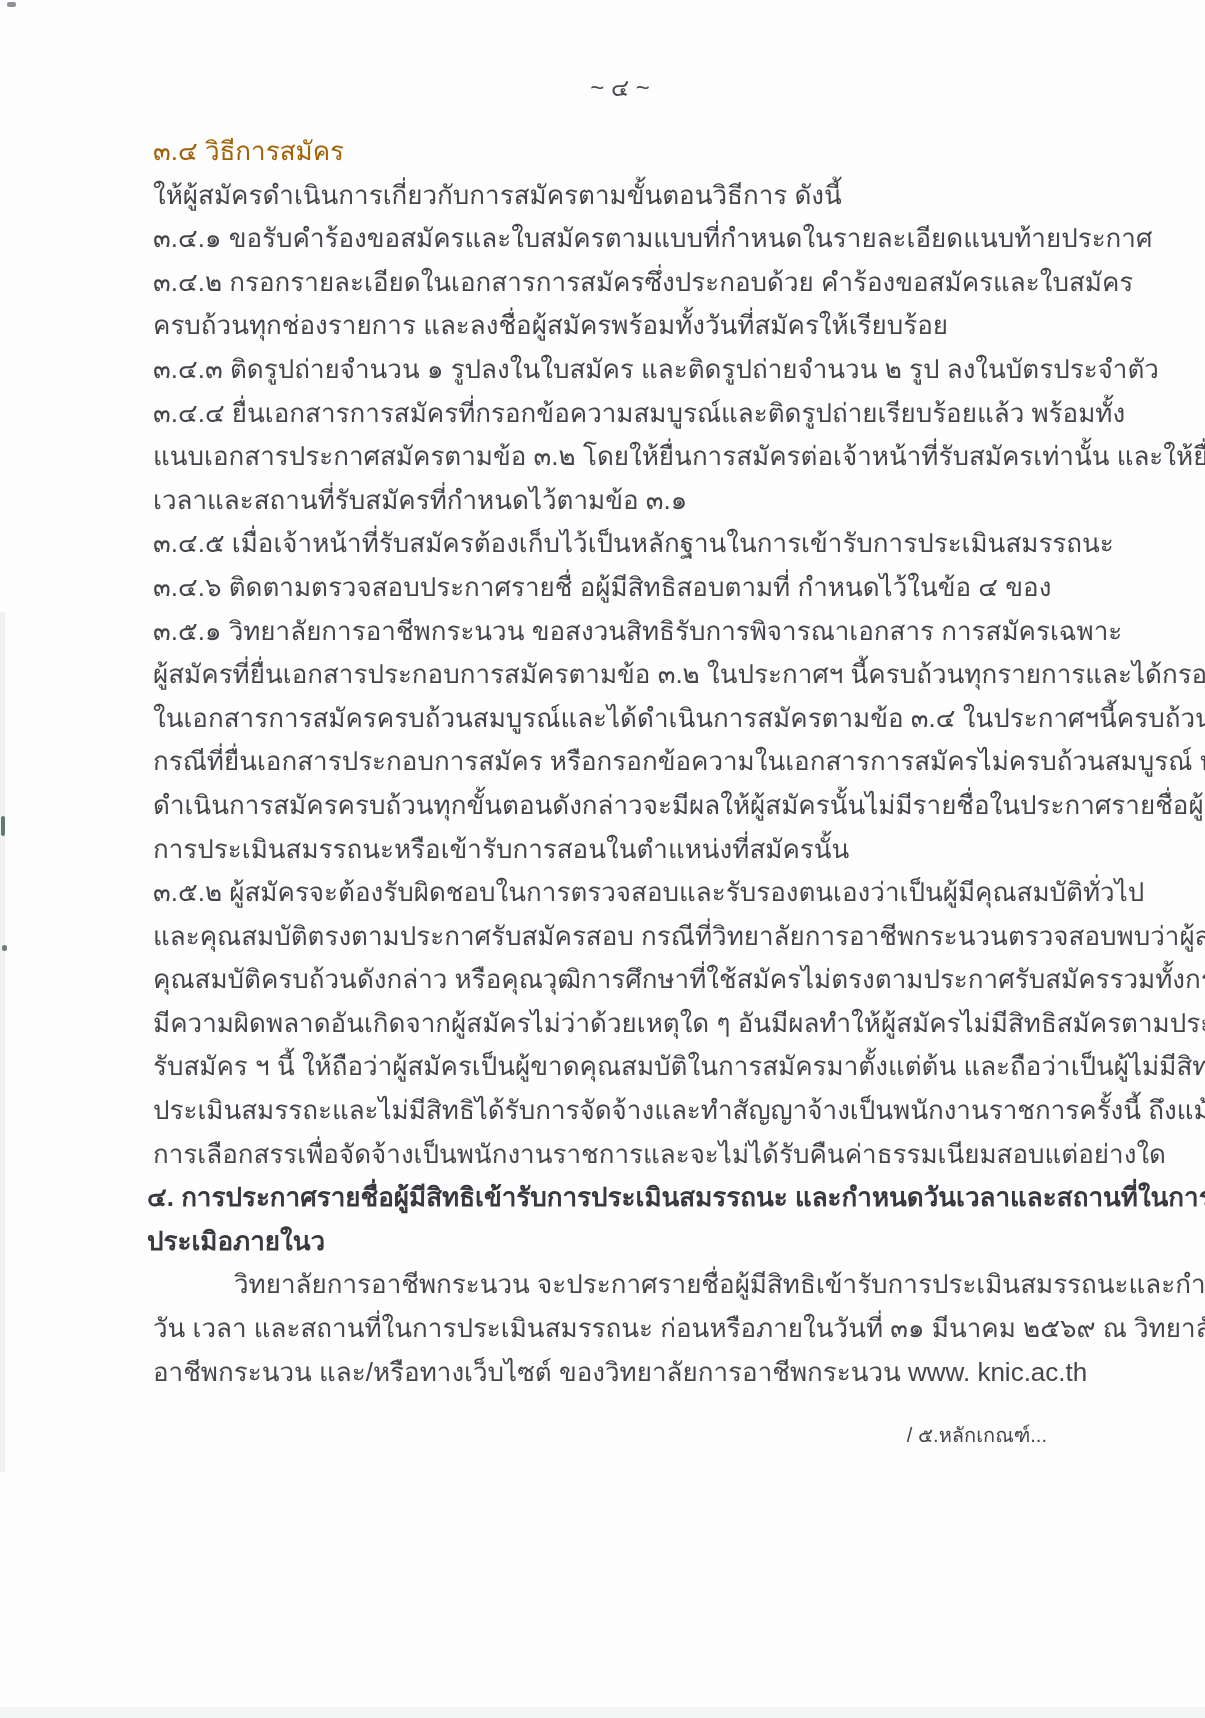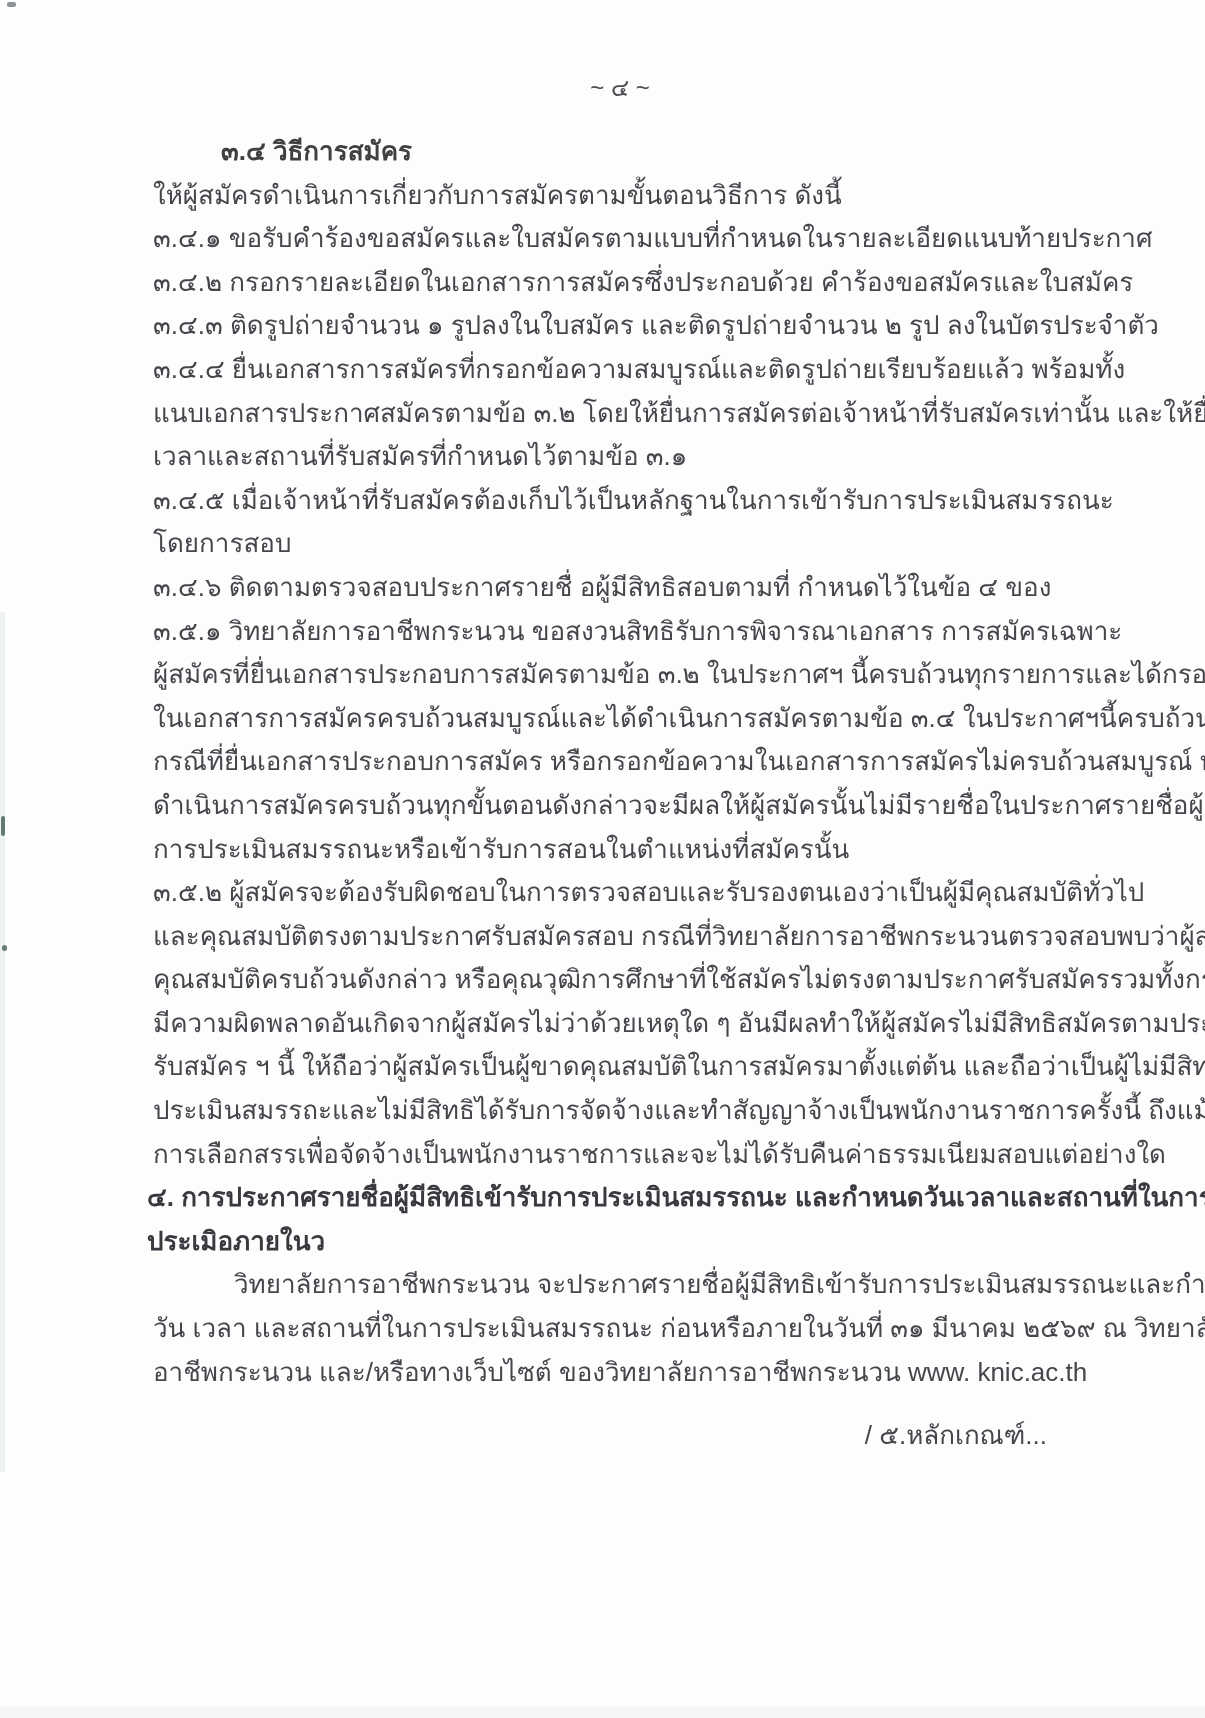--- a/index.html
+++ b/index.html
@@ -20,30 +20,30 @@
     line-height: 32px;
     color: #4c4d52;
   }
   #content {
     margin: 26px 0 0 153px;
     width: 976px;
     font-size: 26px;
     line-height: 43.6px;
   }
   .ln { white-space: nowrap; height: 43.6px; }
-  .h   { margin-left: 68px;  font-weight: bold; color: #404040; }
+  .h   {  font-weight: normal; color: #a16207; }
   .it  { }
   .p4  { margin-left: 81px;  }
   .h4  { margin-left: -6px;  font-weight: bold; color: #393a3f; }
   .cont { margin-left: 0; }
   .footer {
     margin-top: 20px;
     text-align: right;
     padding-right: 82px;
-    font-size: 26px;
+    font-size: 20px;
     color: #45464b;
   }
   
   .artifact-stripe {
     position: absolute; left: 0; top: 612px;
     width: 5px; height: 860px;
     background: #eef3f1;
   }
   .speck1 {
     position: absolute; left: 1px; top: 816px;
@@ -75,26 +75,26 @@
 <div class="speck3"></div>
 <div class="bottom-band"></div>
 
 <div class="pagenum">~ ๔ ~</div>
 
 <div id="content">
   <div class="ln h">๓.๔  วิธีการสมัคร</div>
   <div class="ln it">ให้ผู้สมัครดำเนินการเกี่ยวกับการสมัครตามขั้นตอนวิธีการ ดังนี้</div>
   <div class="ln it">๓.๔.๑  ขอรับคำร้องขอสมัครและใบสมัครตามแบบที่กำหนดในรายละเอียดแนบท้ายประกาศ</div>
   <div class="ln it">๓.๔.๒  กรอกรายละเอียดในเอกสารการสมัครซึ่งประกอบด้วย  คำร้องขอสมัครและใบสมัคร</div>
+  <div class="ln cont">ครบถ้วนทุกช่องรายการ  และลงชื่อผู้สมัครพร้อมทั้งวันที่สมัครให้เรียบร้อย</div>
   <div class="ln it">๓.๔.๓  ติดรูปถ่ายจำนวน ๑ รูปลงในใบสมัคร และติดรูปถ่ายจำนวน ๒ รูป ลงในบัตรประจำตัว</div>
   <div class="ln it">๓.๔.๔  ยื่นเอกสารการสมัครที่กรอกข้อความสมบูรณ์และติดรูปถ่ายเรียบร้อยแล้ว พร้อมทั้ง</div>
   <div class="ln cont">แนบเอกสารประกาศสมัครตามข้อ ๓.๒ โดยให้ยื่นการสมัครต่อเจ้าหน้าที่รับสมัครเท่านั้น และให้ยื่นภายในวัน</div>
   <div class="ln cont">เวลาและสถานที่รับสมัครที่กำหนดไว้ตามข้อ ๓.๑</div>
   <div class="ln it">๓.๔.๕  เมื่อเจ้าหน้าที่รับสมัครต้องเก็บไว้เป็นหลักฐานในการเข้ารับการประเมินสมรรถนะ</div>
-  <div class="ln cont">โดยการสอบ</div>
   <div class="ln it">๓.๔.๖  ติดตามตรวจสอบประกาศรายชื่ อผู้มีสิทธิสอบตามที่ กำหนดไว้ในข้อ ๔ ของ</div>
   <div class="ln it">๓.๕.๑  วิทยาลัยการอาชีพกระนวน ขอสงวนสิทธิรับการพิจารณาเอกสาร การสมัครเฉพาะ</div>
   <div class="ln cont">ผู้สมัครที่ยื่นเอกสารประกอบการสมัครตามข้อ ๓.๒  ในประกาศฯ นี้ครบถ้วนทุกรายการและได้กรอกข้อความ</div>
   <div class="ln cont">ในเอกสารการสมัครครบถ้วนสมบูรณ์และได้ดำเนินการสมัครตามข้อ  ๓.๔  ในประกาศฯนี้ครบถ้วนทุกขั้นตอน</div>
   <div class="ln cont">กรณีที่ยื่นเอกสารประกอบการสมัคร หรือกรอกข้อความในเอกสารการสมัครไม่ครบถ้วนสมบูรณ์ หรือไม่ได้</div>
   <div class="ln cont">ดำเนินการสมัครครบถ้วนทุกขั้นตอนดังกล่าวจะมีผลให้ผู้สมัครนั้นไม่มีรายชื่อในประกาศรายชื่อผู้มีสิทธิเข้ารับ</div>
   <div class="ln cont">การประเมินสมรรถนะหรือเข้ารับการสอนในตำแหน่งที่สมัครนั้น</div>
   <div class="ln it">๓.๕.๒ ผู้สมัครจะต้องรับผิดชอบในการตรวจสอบและรับรองตนเองว่าเป็นผู้มีคุณสมบัติทั่วไป</div>
   <div class="ln cont">และคุณสมบัติตรงตามประกาศรับสมัครสอบ  กรณีที่วิทยาลัยการอาชีพกระนวนตรวจสอบพบว่าผู้สมัครไม่มี</div>
   <div class="ln cont">คุณสมบัติครบถ้วนดังกล่าว หรือคุณวุฒิการศึกษาที่ใช้สมัครไม่ตรงตามประกาศรับสมัครรวมทั้งกรณีที่</div>

